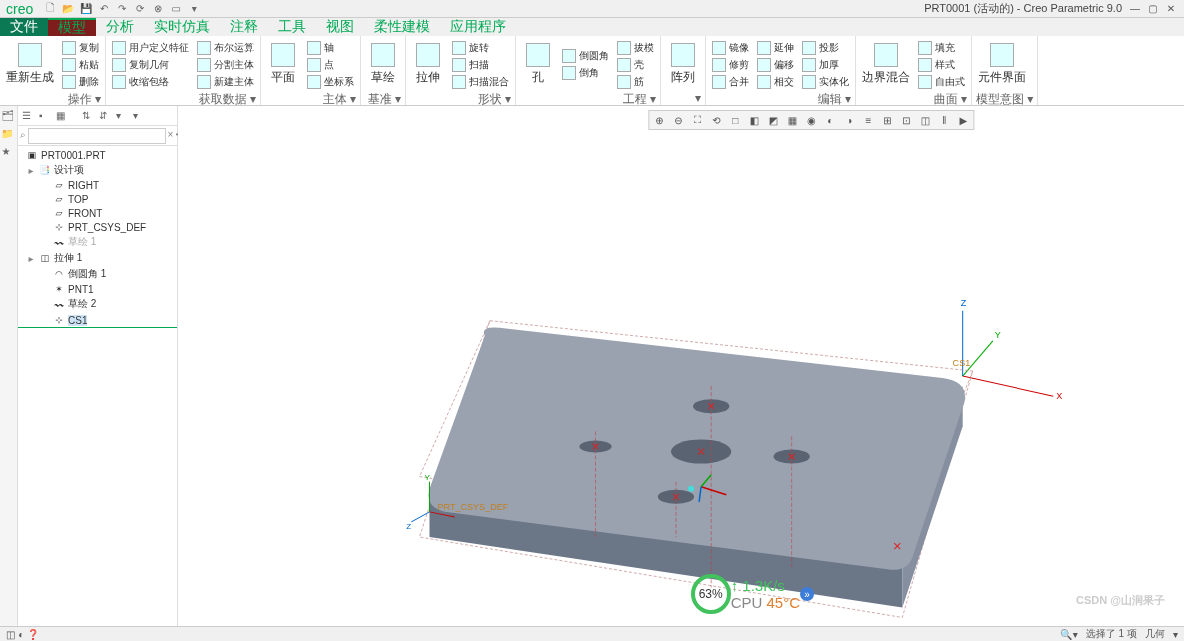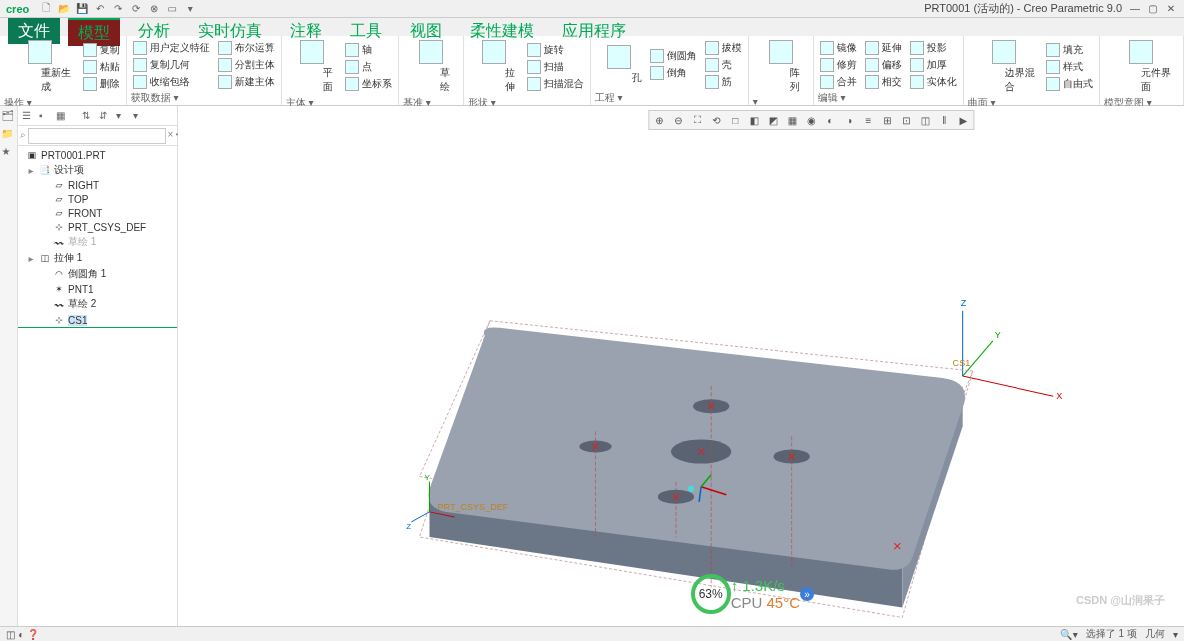--- a/index.html
+++ b/index.html
@@ -1,37 +1,37 @@
 <!DOCTYPE html>
 <html><head>
 <meta charset="utf-8">
 <style>
 * { margin: 0; padding: 0; box-sizing: border-box; font-family: "Microsoft YaHei", Arial, sans-serif; }
 body { width: 1184px; height: 641px; background: #fff; overflow: hidden; font-size: 11px; color: #333; }
 
 .title-bar { height: 18px; background: #f0f0f0; display: flex; align-items: center; border-bottom: 1px solid #ccc; }
-.title-bar .logo { color: #0a5; font-weight: bold; padding: 0 6px; font-size: 11px; }
+.title-bar .logo { color: #0a5; font-weight: normal; padding: 0 6px; font-size: 14px; }
 .title-bar .qat { display: flex; gap: 4px; padding: 0 4px; }
 .title-bar .qat span { width: 14px; height: 14px; display: inline-flex; align-items: center; justify-content: center; color: #666; font-size: 10px; }
 .title-bar .title { flex: 1; text-align: right; color: #444; font-size: 11px; }
 .title-bar .win-ctrl { display: flex; gap: 4px; padding: 0 6px; }
 .title-bar .win-ctrl span { width: 14px; height: 14px; display: inline-flex; align-items: center; justify-content: center; color: #555; font-size: 10px; }
 
 .tabs { height: 18px; background: #f0f0f0; display: flex; align-items: stretch; }
-.tabs .tab { padding: 13px 10px; color: #0a5; display: flex; align-items: center; font-size: 16px; margin-left: 8px; }
+.tabs .tab { padding: 5px 10px; color: #0a5; display: flex; align-items: center; font-size: 14px; }
 .tabs .tab.file { background: #0b7a54; color: #fff; }
 .tabs .tab.active { background: #7f1d1d; border-top: 2px solid #0a5; color: #0a5; }
 
 .ribbon { height: 70px; background: #fff; border-bottom: 1px solid #ccc; display: flex; }
 .ribbon .group { border-right: 1px solid #e0e0e0; padding: 2px 4px; display: flex; flex-direction: column; justify-content: space-between; }
 .ribbon .group .content { display: flex; gap: 4px; flex: 1; }
-.ribbon .group .glabel { text-align: left; font-size: 10px; color: #666; height: 12px; }
+.ribbon .group .glabel { text-align: right; font-size: 12px; color: #666; height: 12px; }
 .ribbon .big-btn { display: flex; flex-direction: column; align-items: center; justify-content: center; padding: 2px; min-width: 36px; }
 .ribbon .big-btn .icon { width: 24px; height: 24px; background: #dff; border: 1px solid #aaa; margin-bottom: 2px; }
-.ribbon .big-btn .lbl { font-size: 10px; margin-left: 35px; }
+.ribbon .big-btn .lbl { font-size: 12px; }
 .ribbon .col { display: flex; flex-direction: column; gap: 1px; justify-content: center; }
 .ribbon .small-btn { display: flex; align-items: center; gap: 3px; padding: 1px 2px; font-size: 10px; white-space: nowrap; }
 .ribbon .small-btn .ic { width: 14px; height: 14px; background: #dff; border: 1px solid #aaa; display: inline-block; }
 
 .main { display: flex; height: 520px; position: relative; }
 .side-strip { width: 18px; background: #f5f5f5; border-right: 1px solid #ddd; display: flex; flex-direction: column; align-items: center; gap: 4px; padding-top: 4px; }
 .side-strip span { width: 14px; height: 14px; font-size: 10px; color: #666; }
 
 .tree-panel { width: 160px; background: #fff; border-right: 1px solid #ddd; }
 .tree-header { height: 20px; border-bottom: 1px solid #ddd; display: flex; align-items: center; gap: 3px; padding: 0 4px; }

